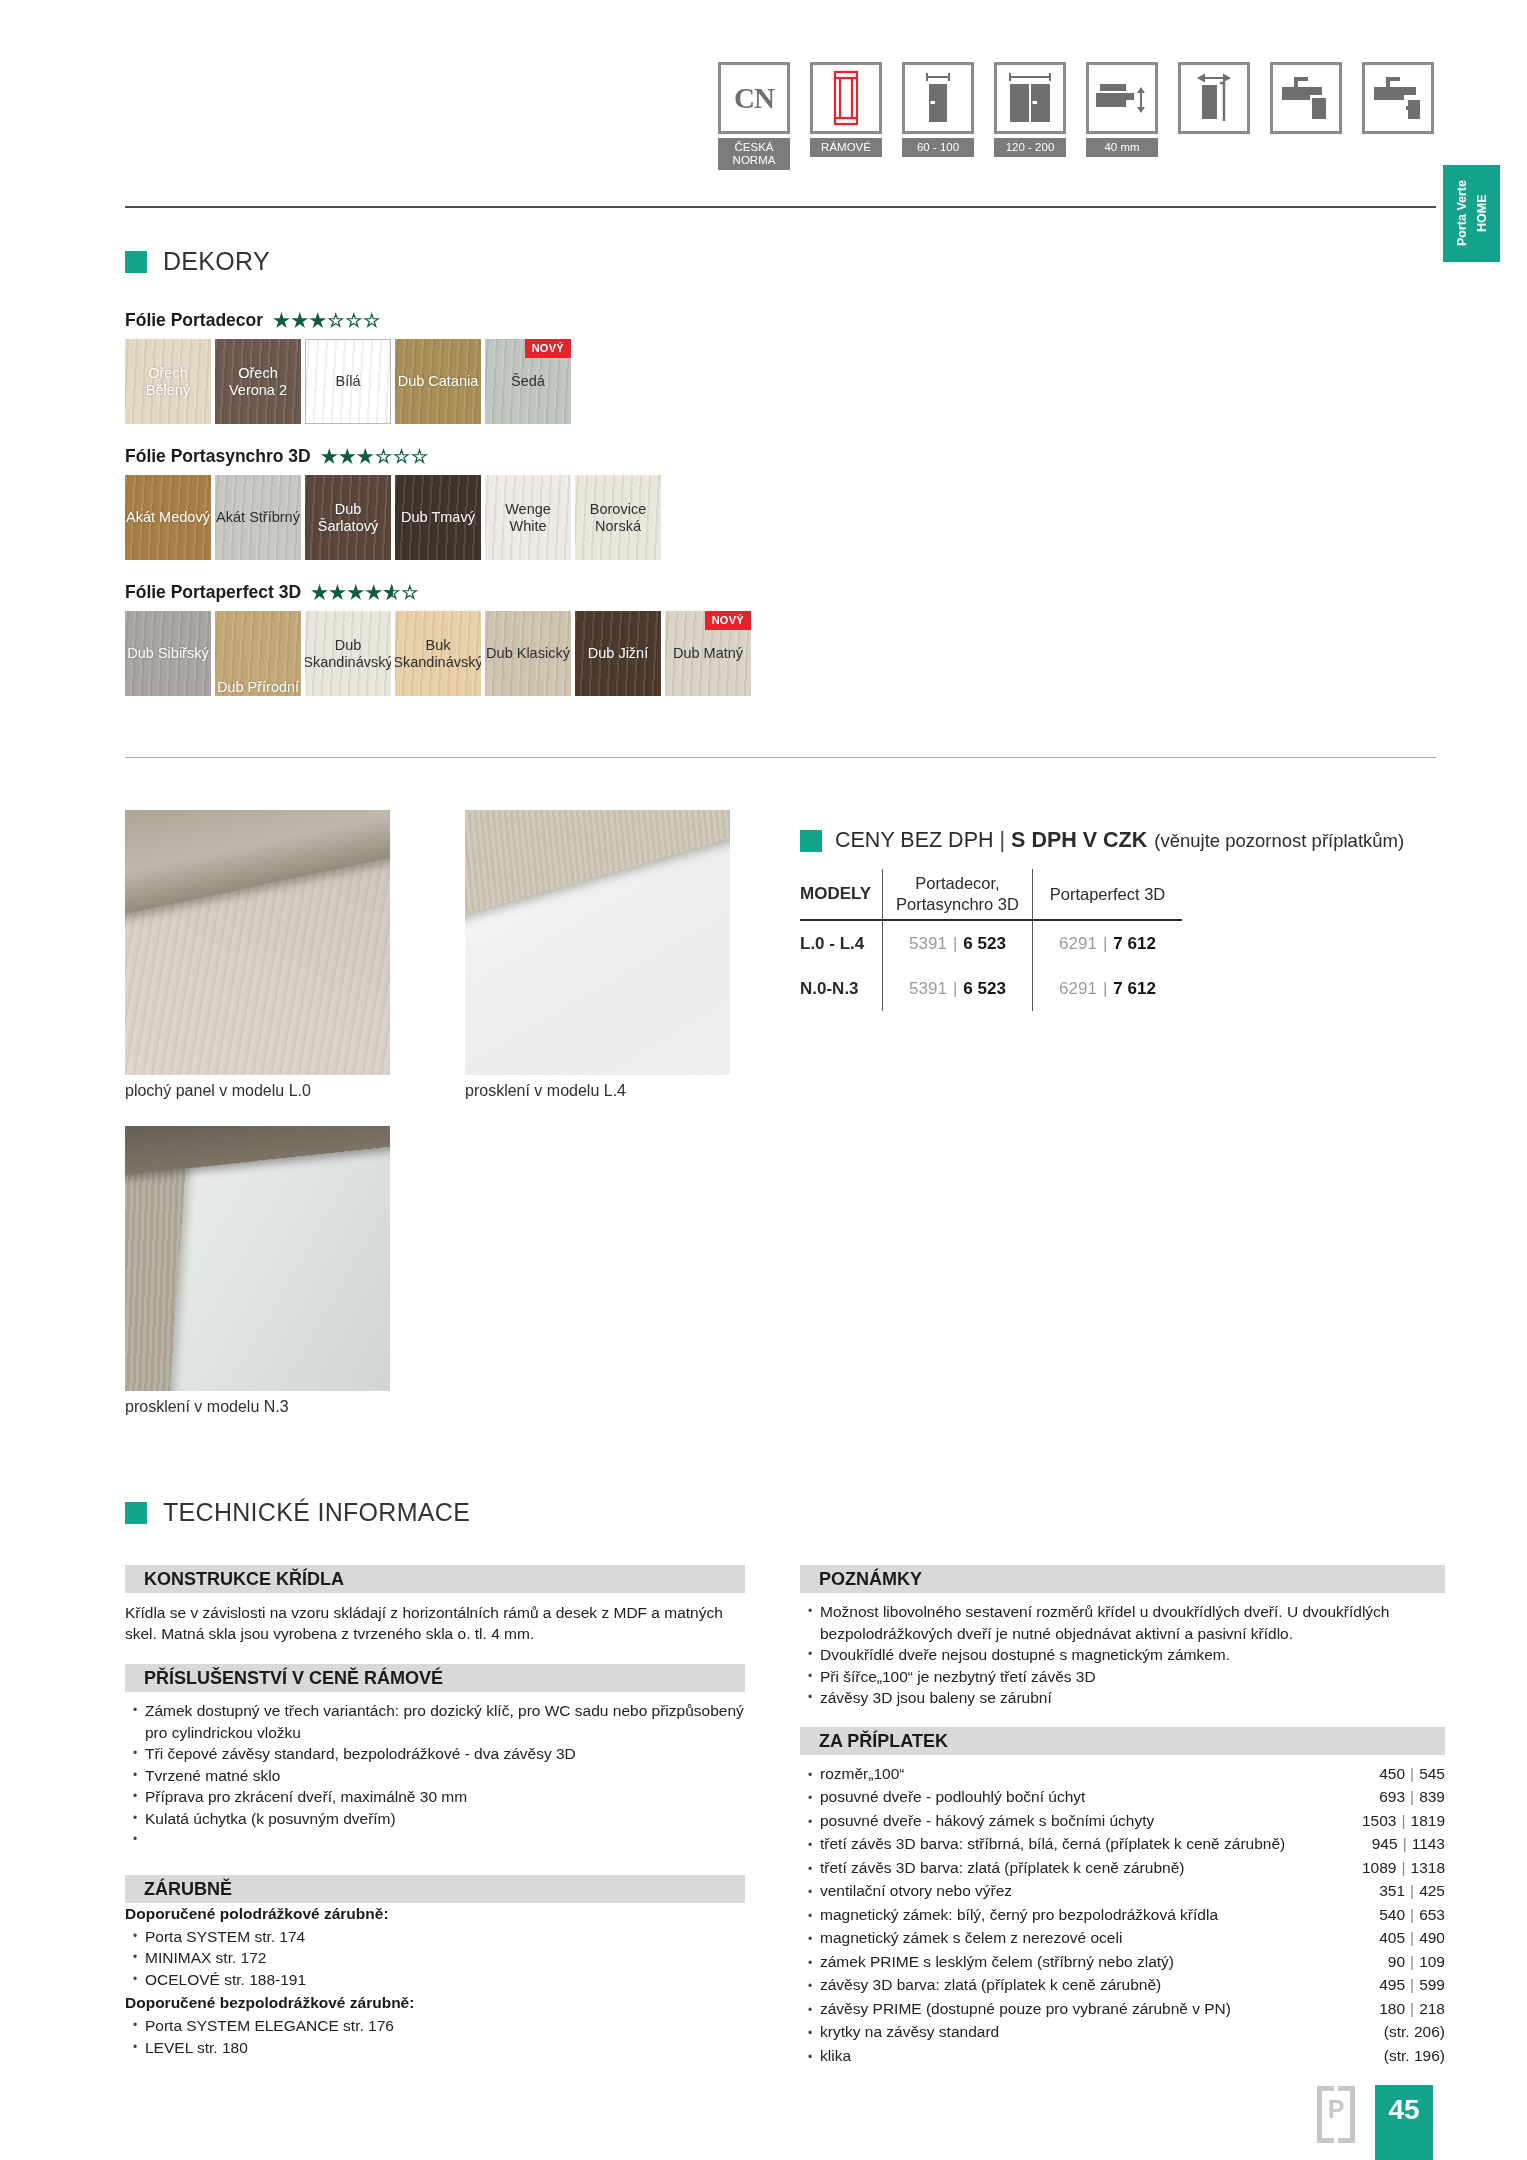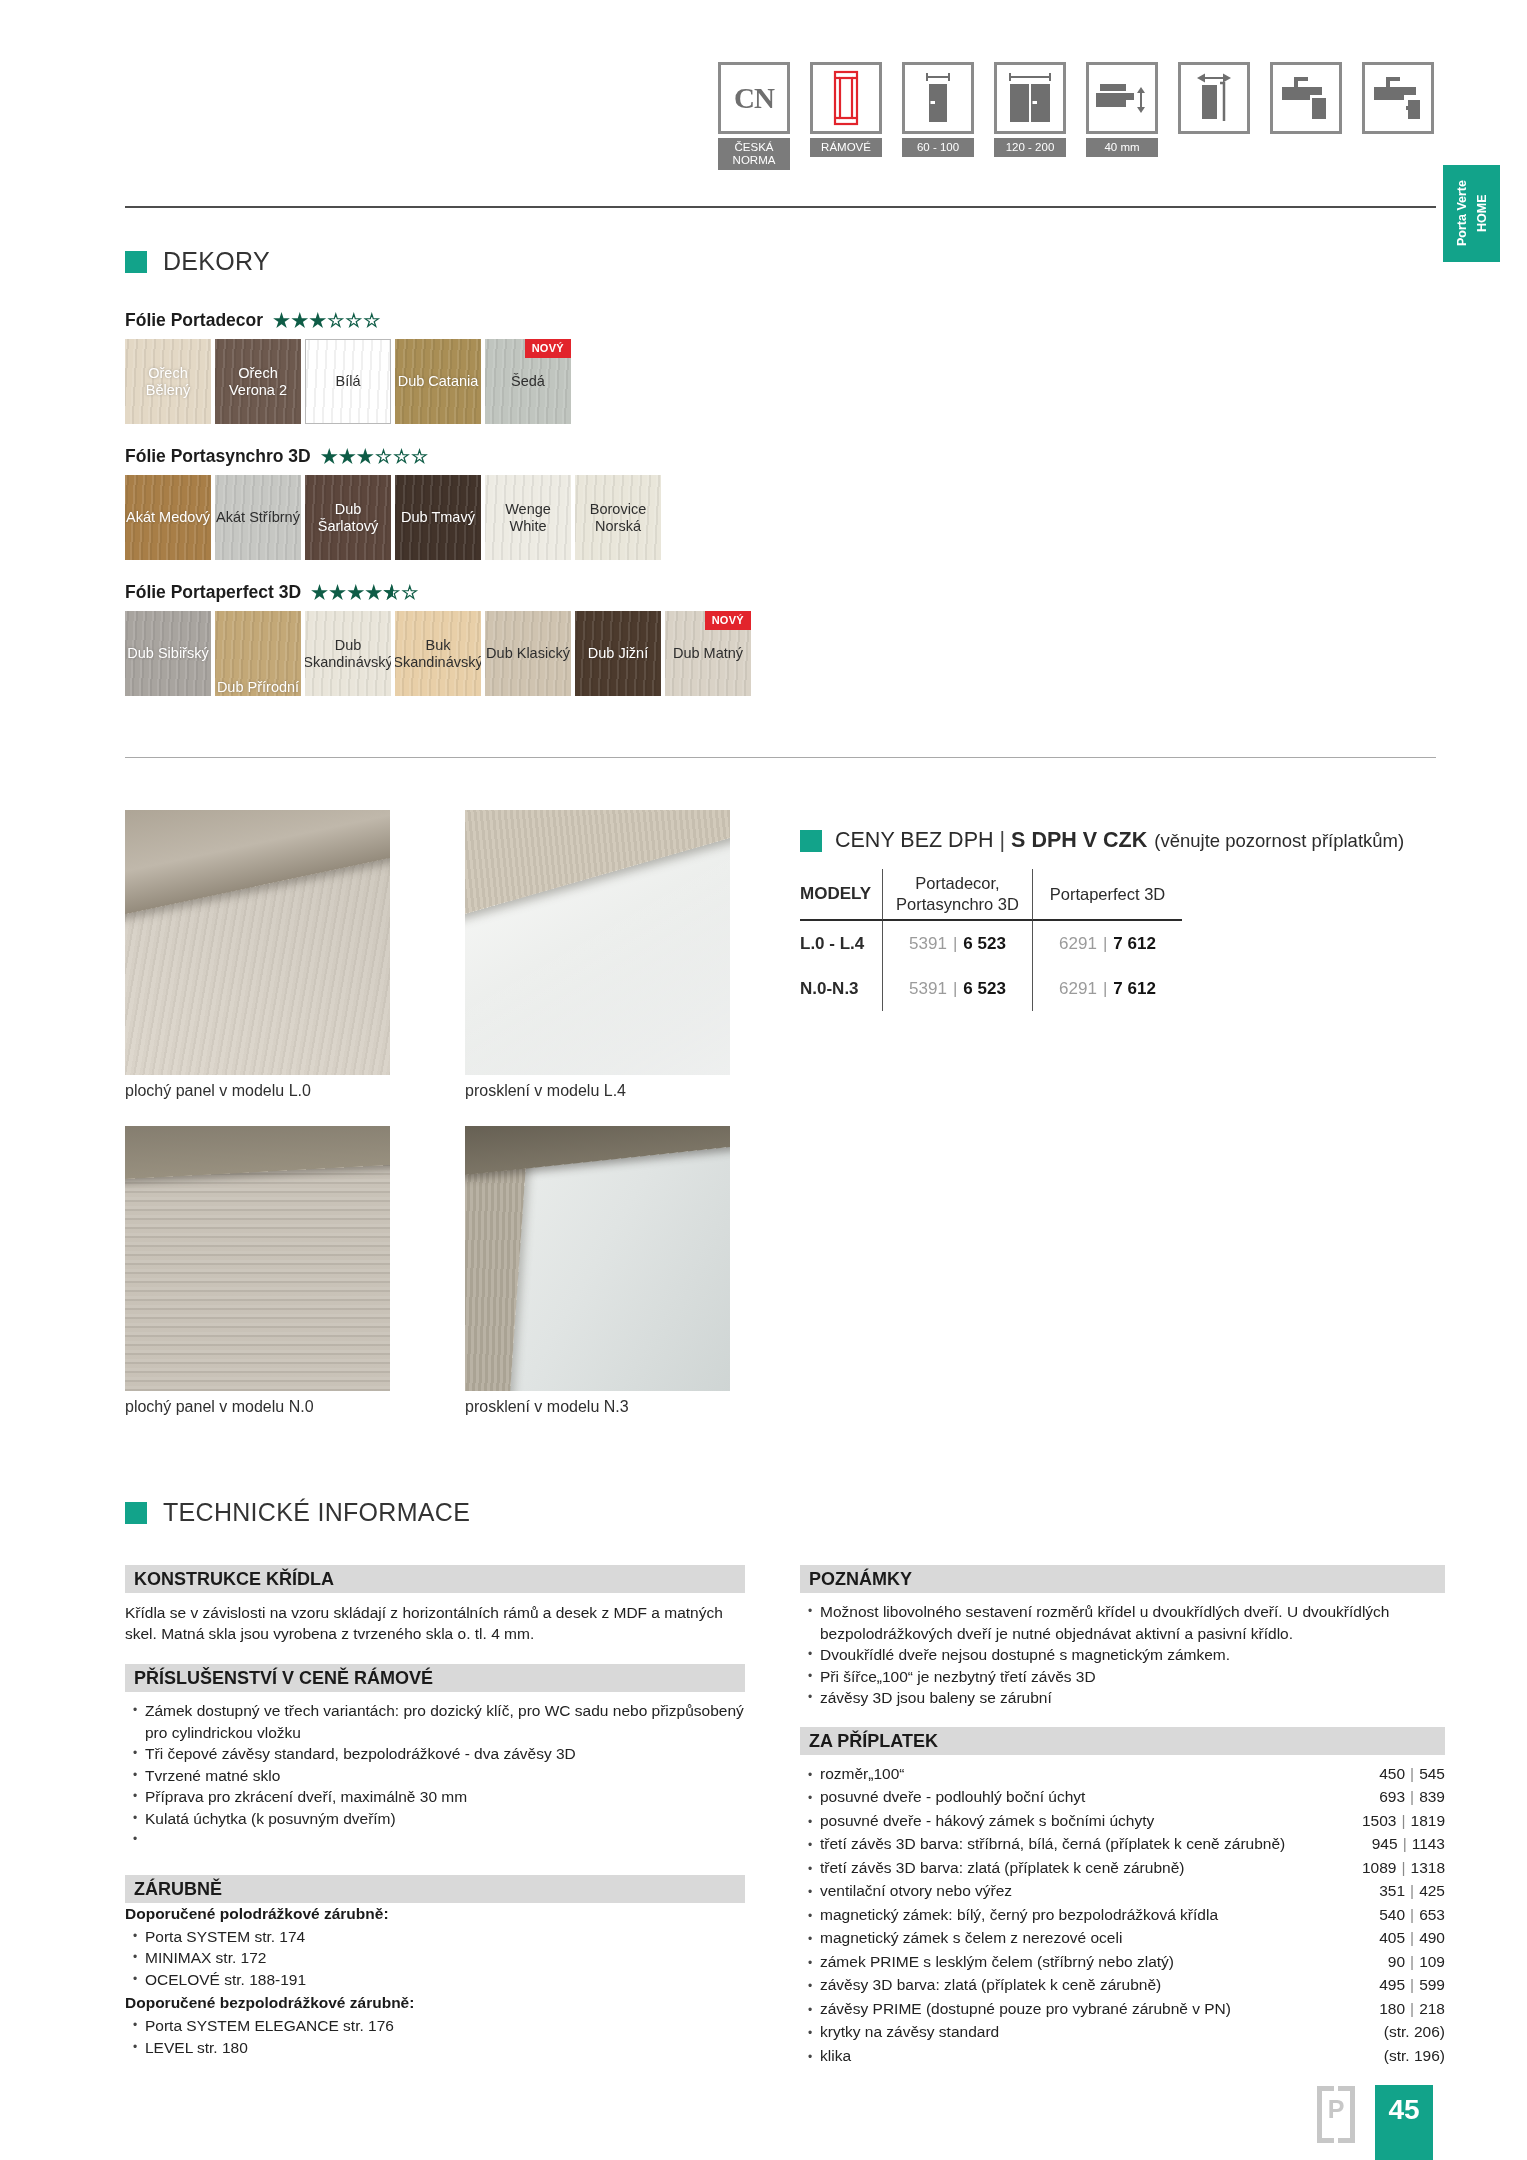--- a/index.html
+++ b/index.html
@@ -95,21 +95,21 @@
   .pt-cell.first{justify-content:flex-start;font-weight:bold;}
   .pp .net{color:#9b9b9b;font-weight:400;}
   .pp .sep{color:#9b9b9b;margin:0 6px;font-weight:300;}
   .pp .gross{color:#141414;font-weight:bold;}
 
   
   .tech{position:absolute;top:1498px;left:125px;width:1320px;}
   .tech-cols{display:flex;gap:55px;margin-top:38px;}
   .tcol-left{width:620px;}
   .tcol-right{width:645px;}
-  .bar{background:var(--bar);font-weight:bold;font-size:18px;padding:4px 9px 3px;color:#1a1a1a;}
+  .bar{background:var(--bar);font-weight:bold;font-size:18px;padding:4px 19px 3px;color:#1a1a1a;}
   .mt18{margin-top:18px;} .mt20{margin-top:20px;} .mt24{margin-top:24px;}
   .tpar{margin-top:9px;font-size:15.5px;line-height:21px;color:#222;}
   .bsub{margin-top:0;font-size:15.5px;font-weight:bold;color:#1a1a1a;line-height:21px;}
   ul.blist{list-style:none;margin-top:8px;}
   .blist li{display:flex;font-size:15.5px;line-height:21.5px;color:#222;}
   .blist .dot{width:20px;flex:none;text-align:center;font-size:12px;color:#444;}
   .slist{margin-top:8px;}
   .srow{display:flex;align-items:baseline;font-size:15.5px;line-height:21.5px;color:#222;}
   .srow .dot{width:20px;flex:none;text-align:center;font-size:12px;color:#444;}
   .srow .lbl{flex:1;padding-right:10px;}
@@ -349,24 +349,20 @@
   <div class="door-grid" id="door-grid">
       <figure class="door-cell">
         <div class="door-img panel-l"></div>
         <figcaption class="door-caption">plochý panel v modelu L.0</figcaption>
       </figure>
       <figure class="door-cell">
         <div class="door-img glass-l"></div>
         <figcaption class="door-caption">prosklení v modelu L.4</figcaption>
       </figure>
       <figure class="door-cell">
-        <div class="door-img panel-n"></div>
-        <figcaption class="door-caption">plochý panel v modelu N.0</figcaption>
-      </figure>
-      <figure class="door-cell">
         <div class="door-img glass-n"></div>
         <figcaption class="door-caption">prosklení v modelu N.3</figcaption>
       </figure>
     </div>
 
   <section class="price-block">
     <div class="price-head">
       <span class="sec-sq"></span>
       <div class="price-title">
         <span>CENY BEZ DPH</span><span class="sep">|</span><b>S DPH V CZK</b><span class="note">(věnujte pozornost příplatkům)</span>

